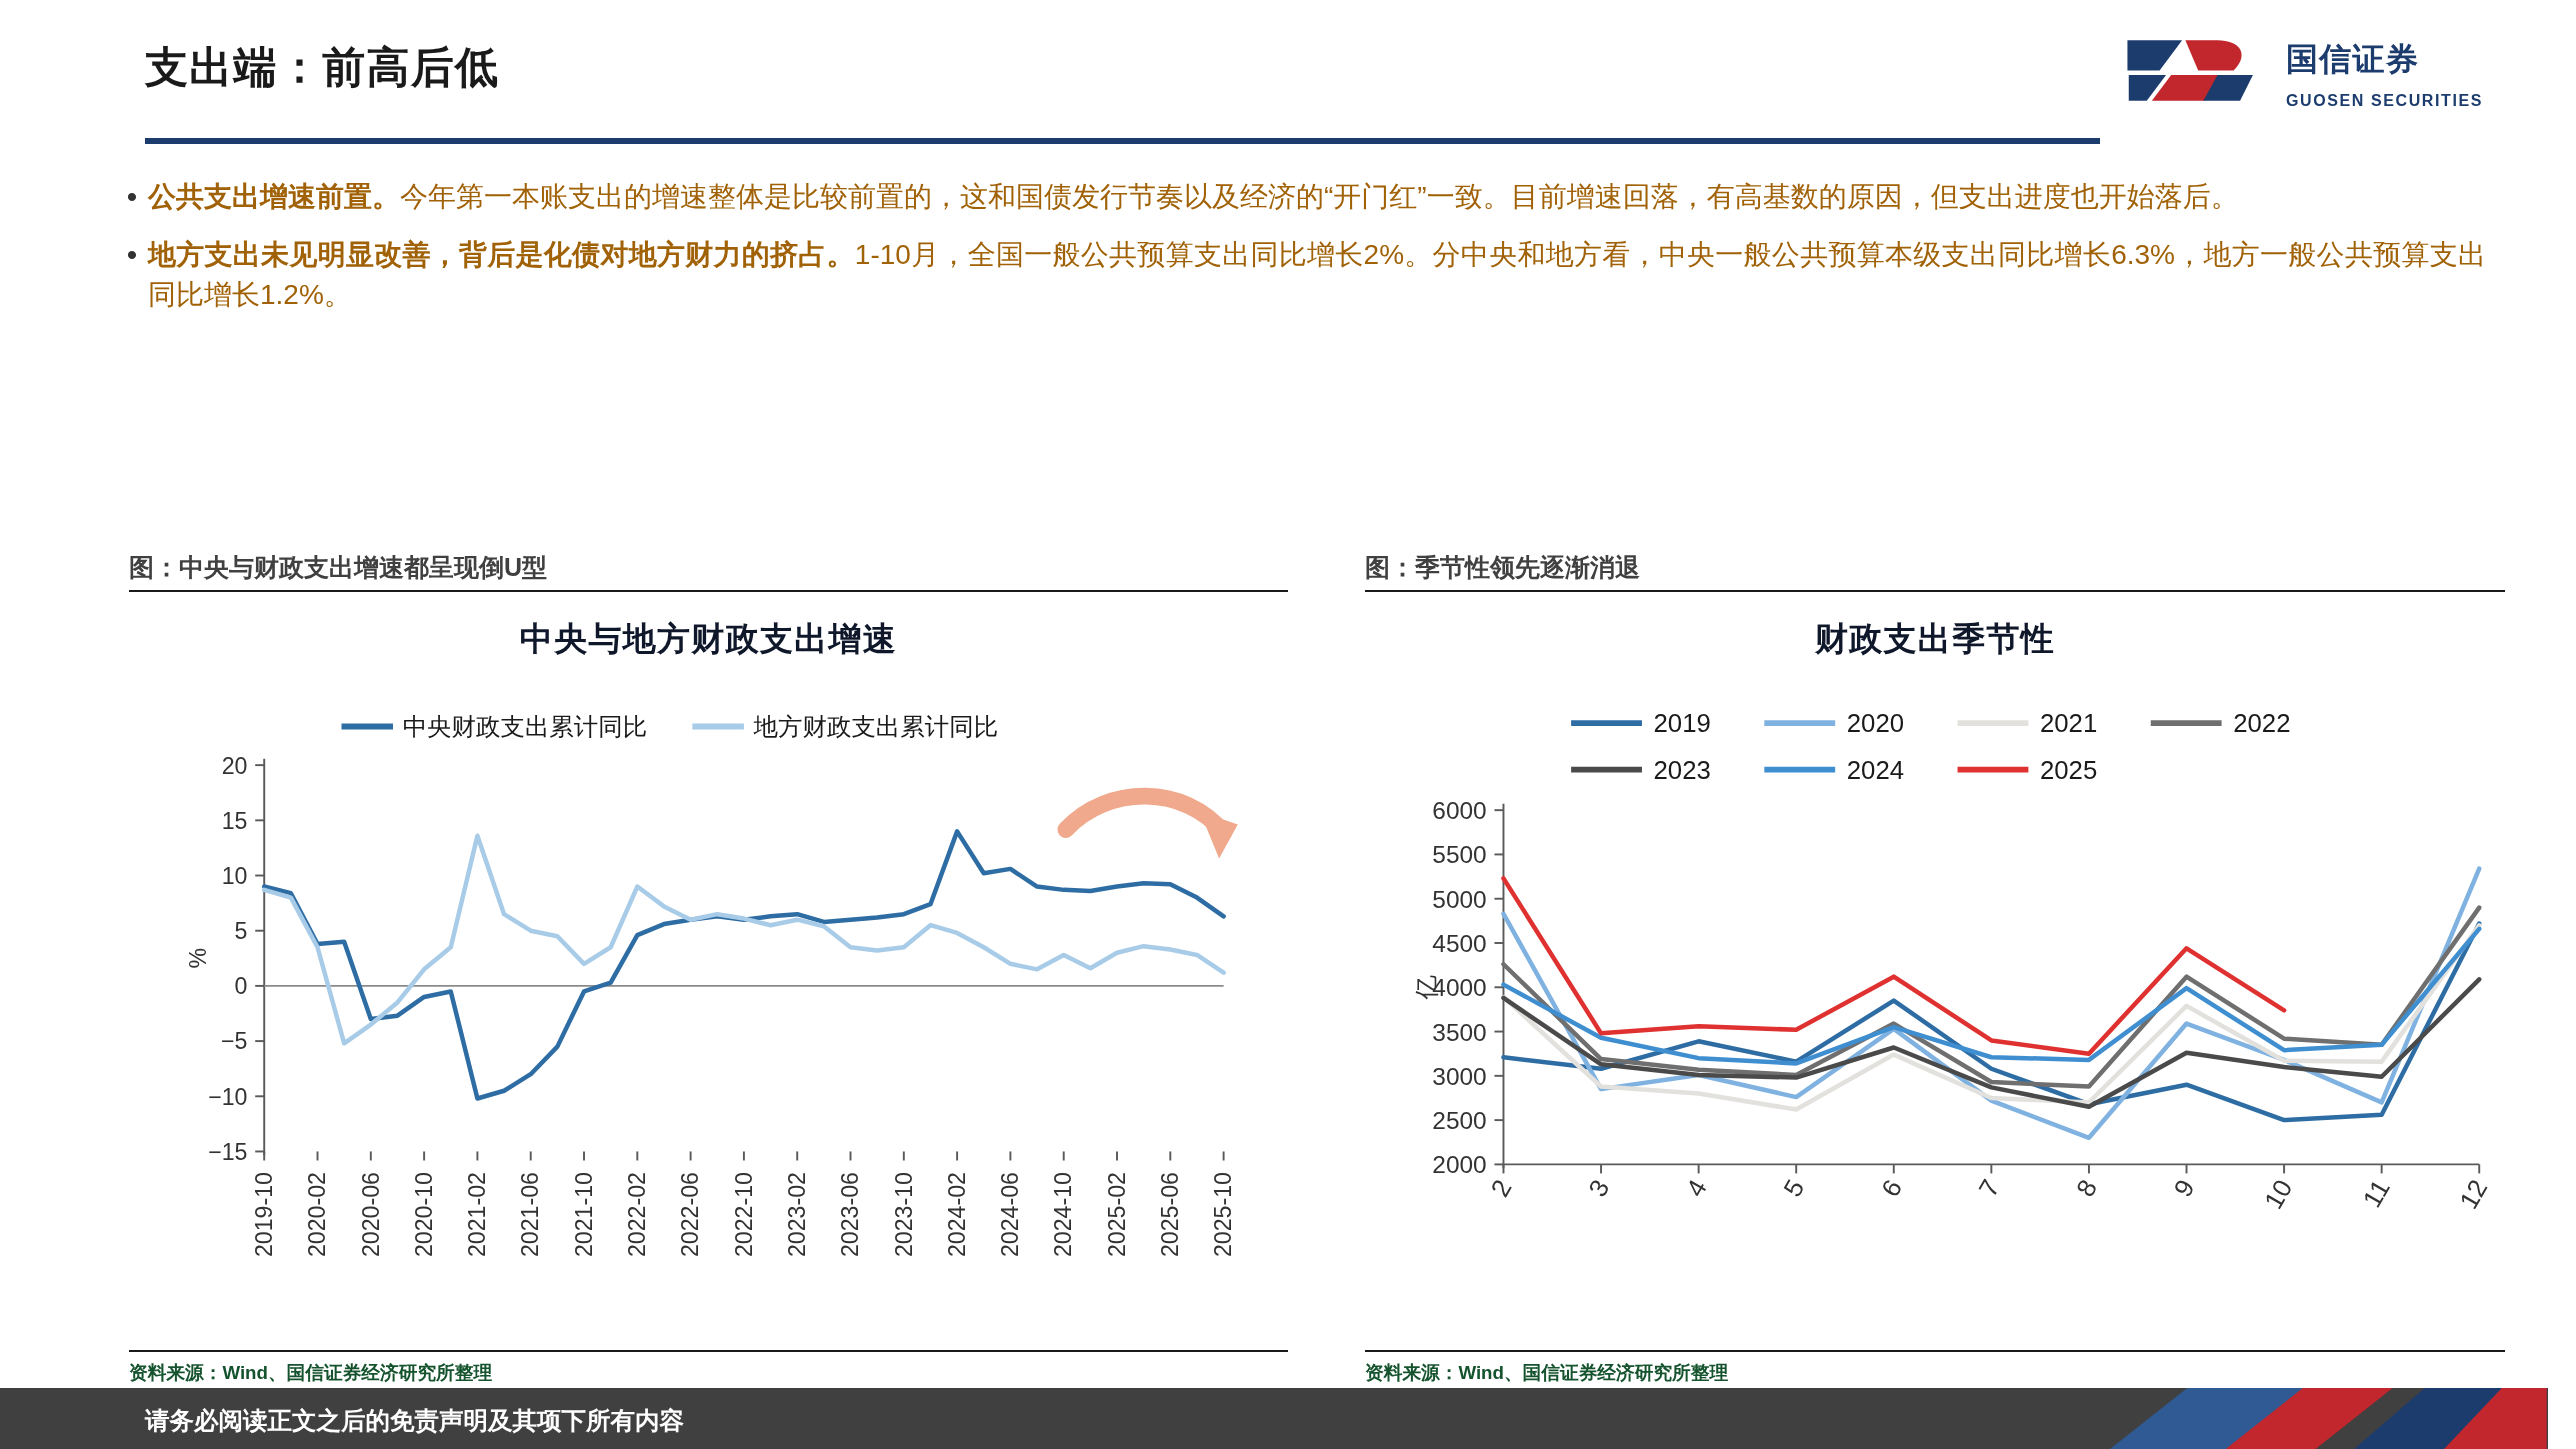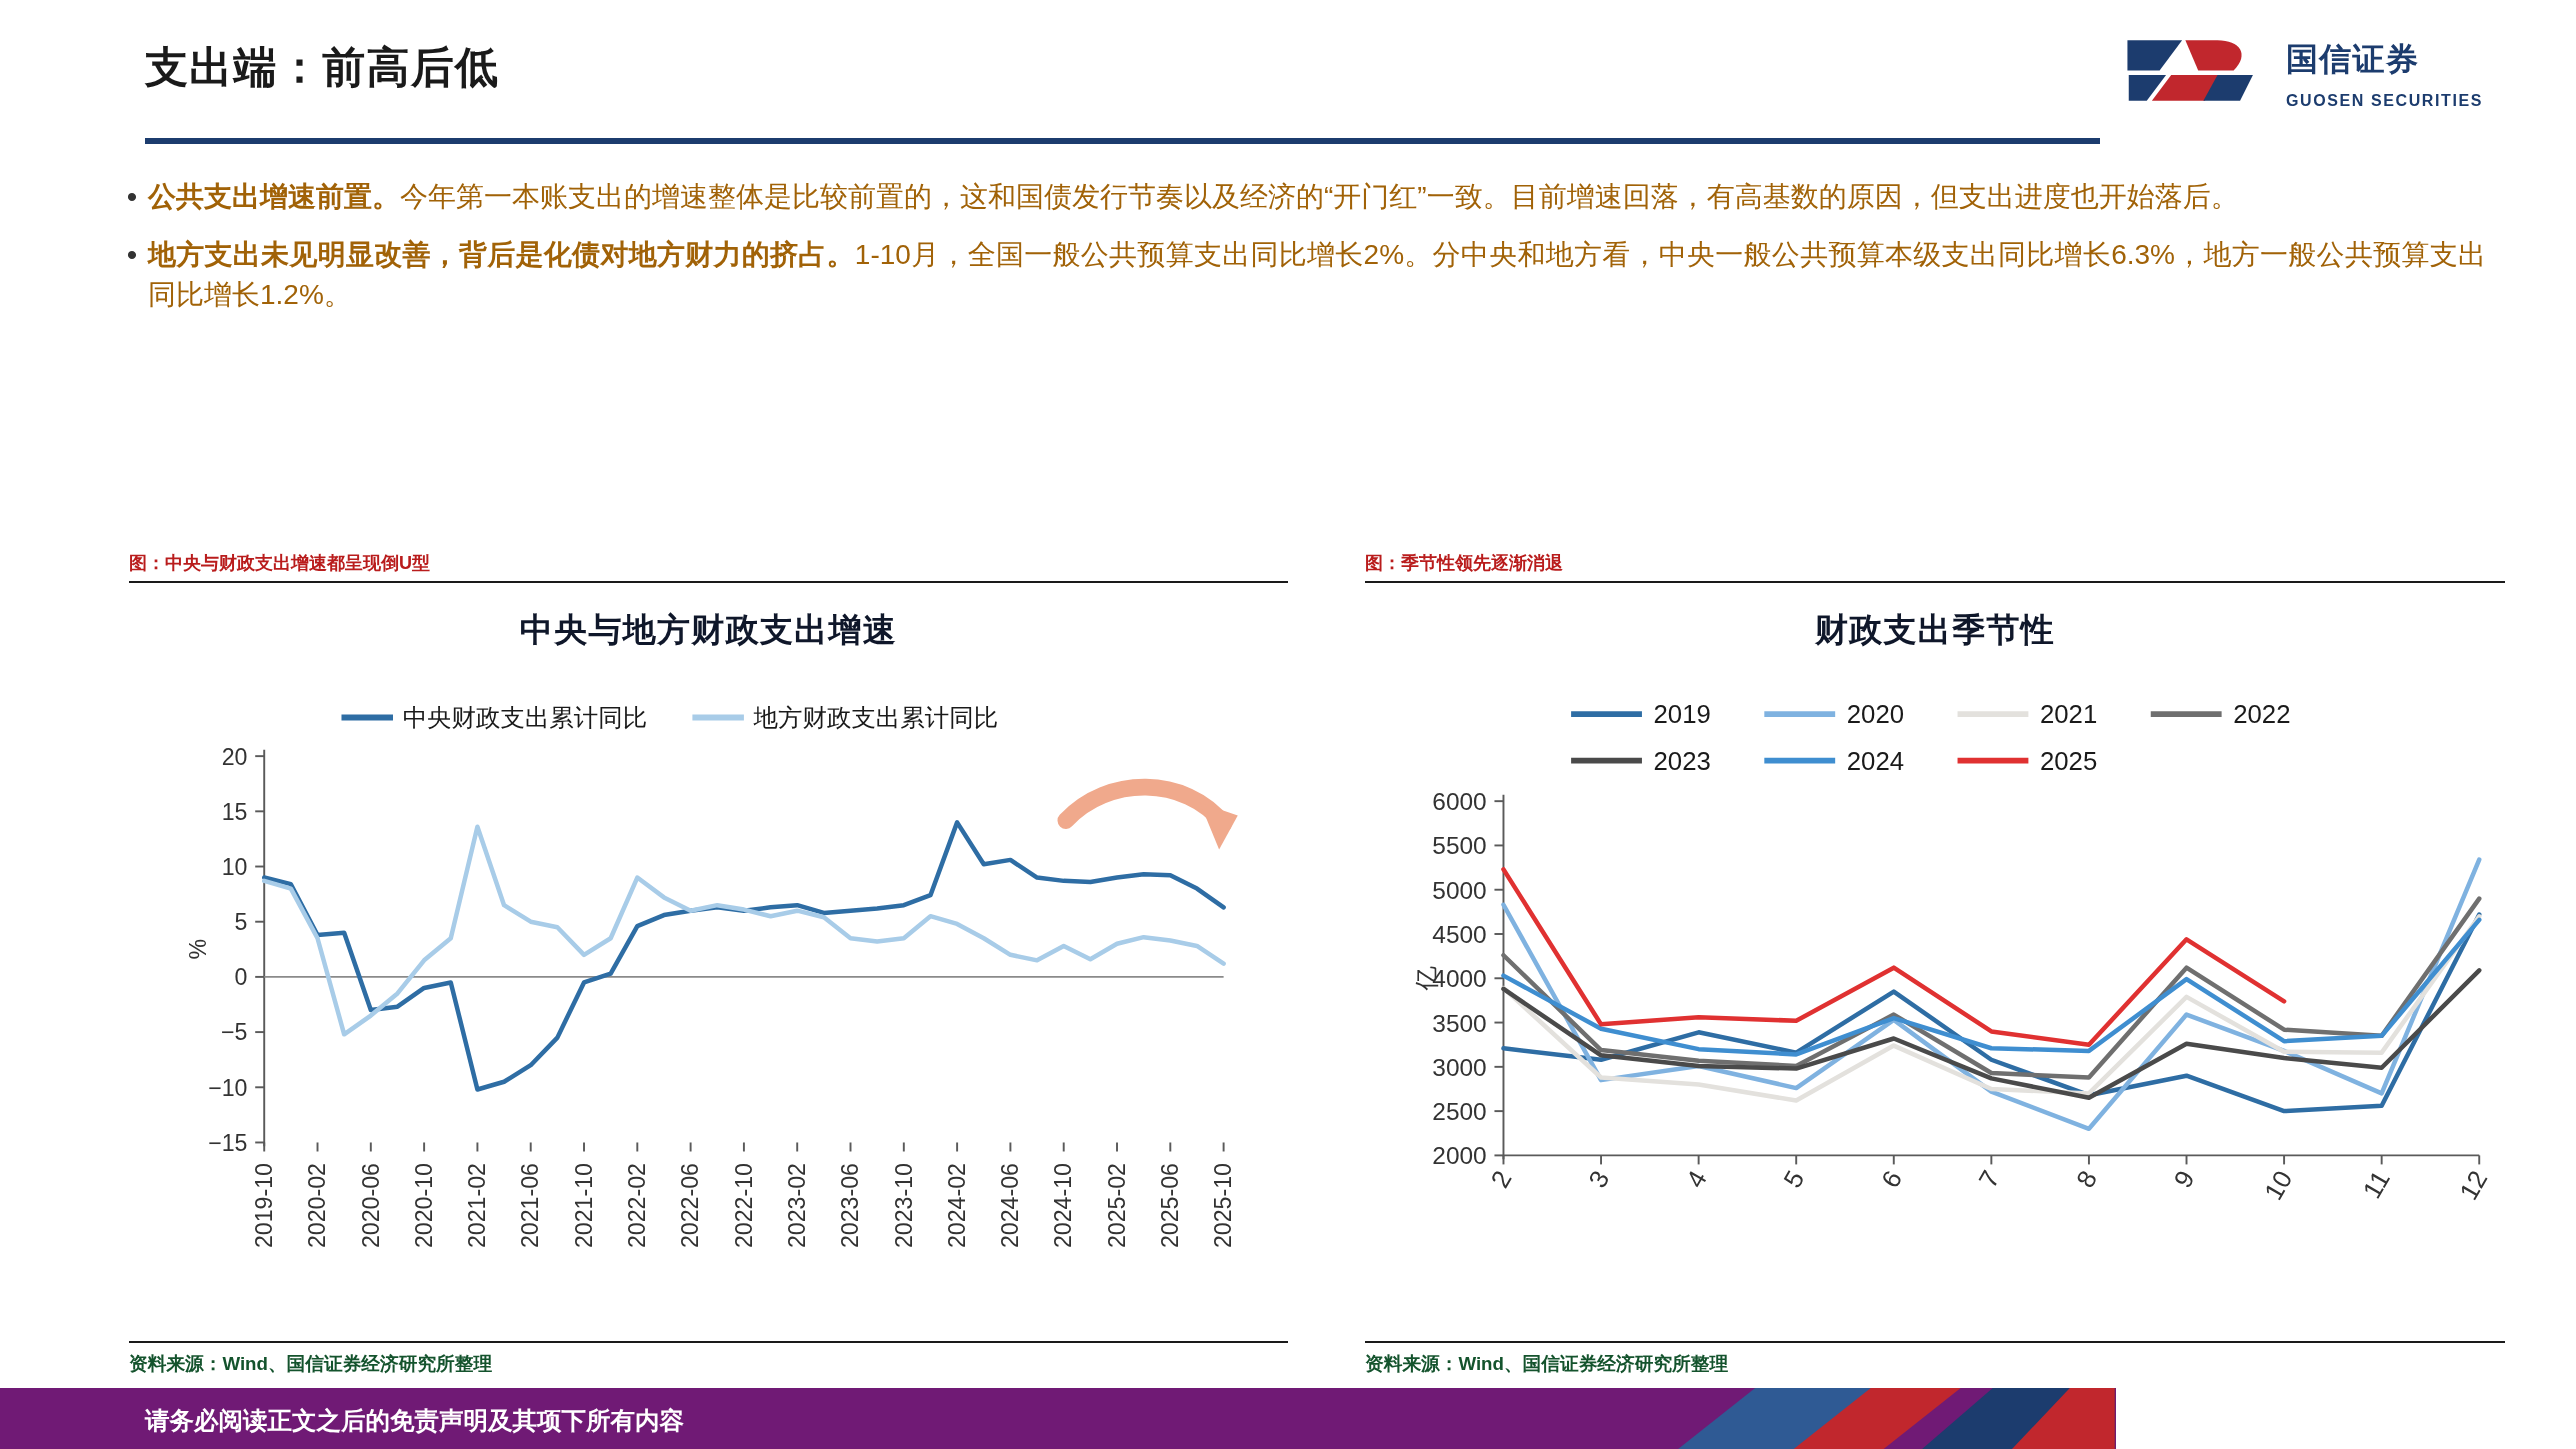--- a/index.html
+++ b/index.html
@@ -47,38 +47,38 @@
   .bullet-text {
     font-size:28px; line-height:40px; color:#a16207; text-align:justify;
   }
   .bullet-text b { font-weight:bold; }
   
   .panel { position:absolute; }
   #panel-left { left:129px; top:551px; width:1159px; height:844px; }
   #panel-right { left:1365px; top:551px; width:1140px; height:844px; }
   .cap-bar {
     border-bottom:2.6px solid #1a1a1a; padding-bottom:6.4px;
-    font-size:18px; font-weight:bold; color:#b91c1c; white-space:nowrap;
+    font-size:25px; font-weight:bold; color:#404040; white-space:nowrap;
   }
   .src-bar {
     border-top:2.6px solid #1a1a1a; padding-top:7.7px; margin-top:5.2px;
     font-size:18.7px; font-weight:bold; color:#14532d; white-space:nowrap;
   }
   .chart-title {
     text-align:center; font-size:33px; font-weight:bold; color:#0f172a;
     margin-top:24.5px; letter-spacing:1.3px;
   }
   .chart-box { position:relative; }
   #chart-left-box { height:683px; }
   #chart-right-box { height:683px; }
   svg { display:block; }
   
   #footer {
-    position:absolute; left:0; bottom:0; width:2116px; height:61px;
-    background:#701a75; overflow:hidden;
+    position:absolute; left:0; bottom:0; width:2548px; height:61px;
+    background:#404040; overflow:hidden;
   }
   #footer-text {
     position:absolute; left:145px; top:15.5px;
     font-size:24.5px; font-weight:bold; color:#ffffff; white-space:nowrap;
   }
   #footer-deco { position:absolute; right:0; top:0; width:773px; height:61px; }
 </style>
 </head>
 <body>
 

